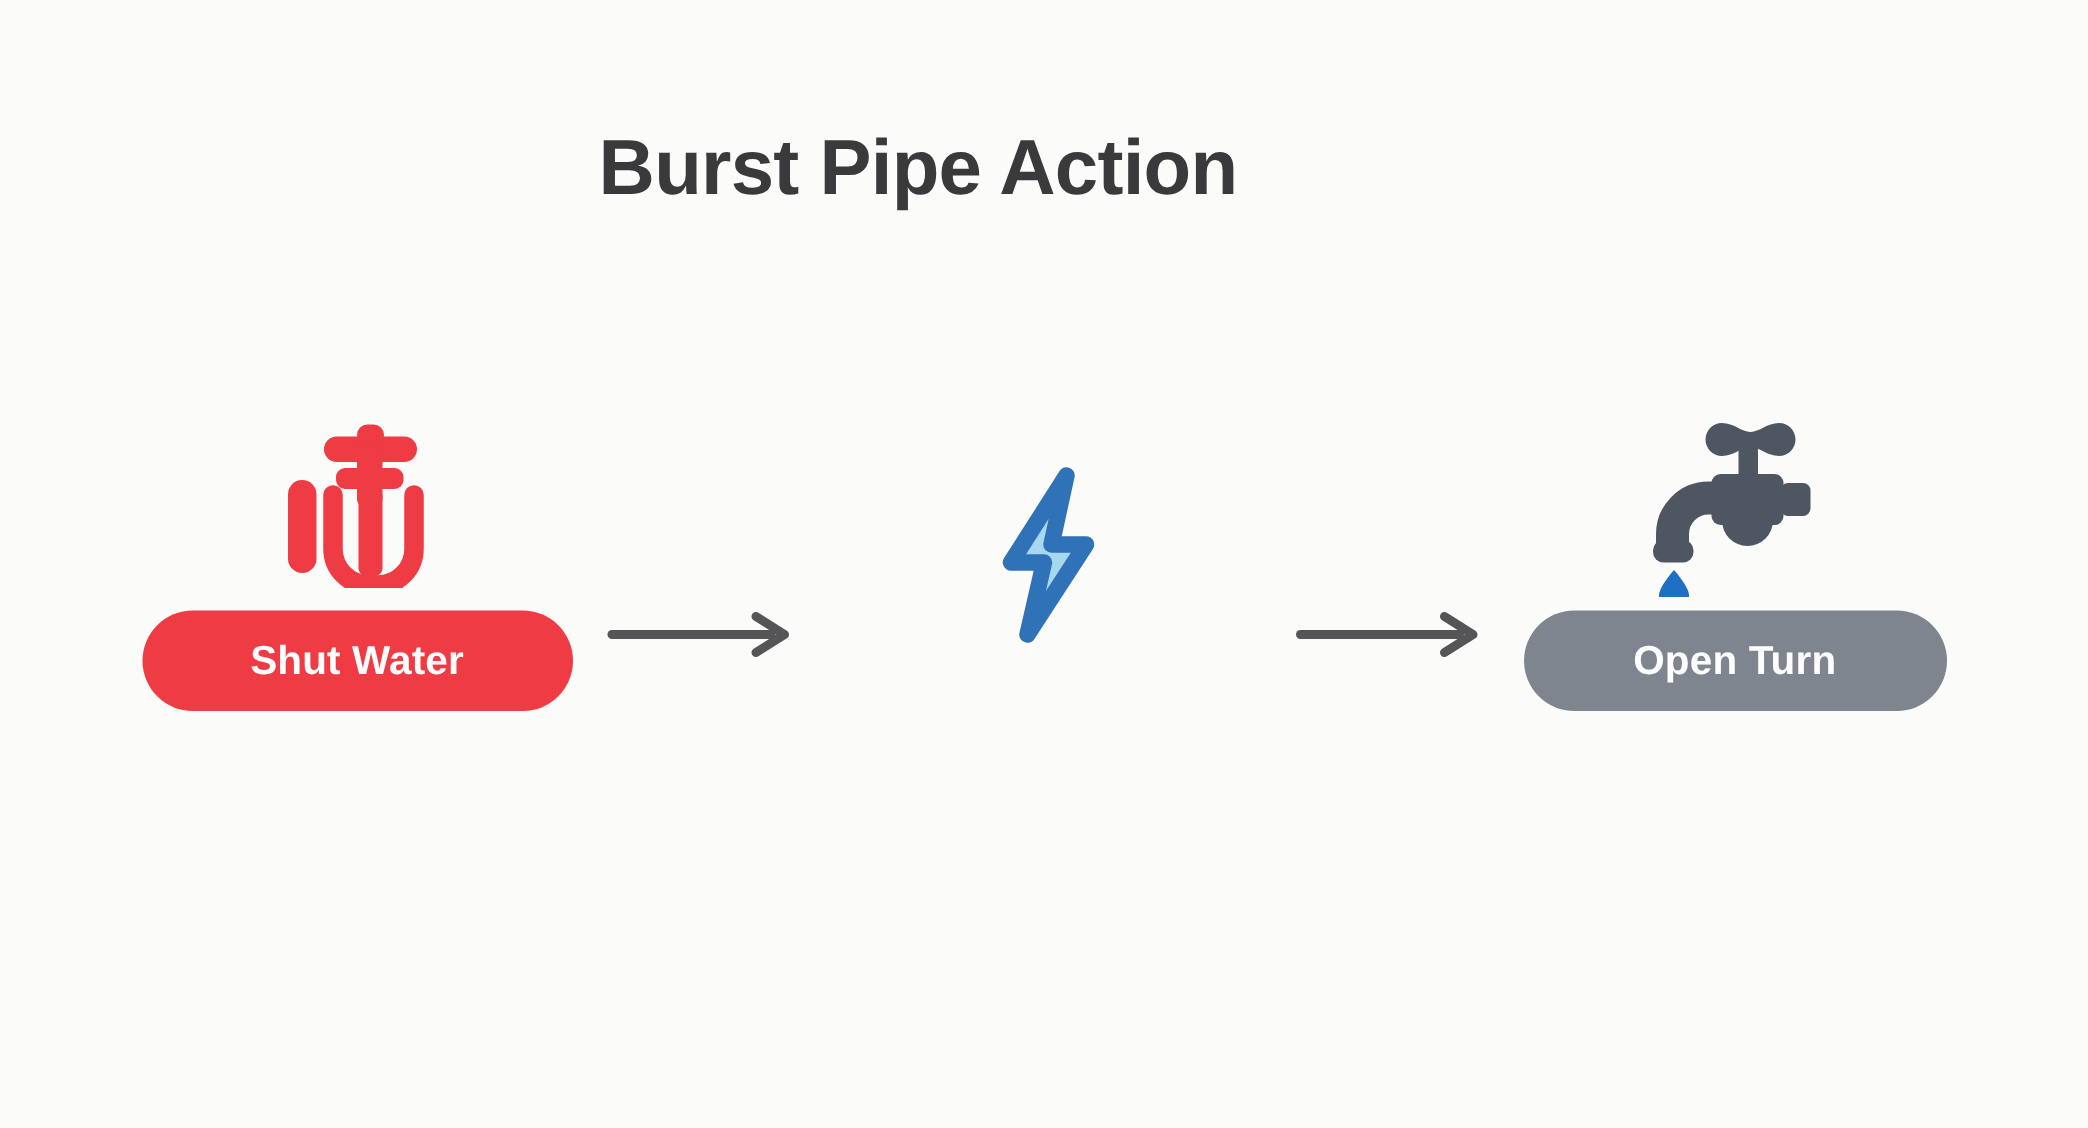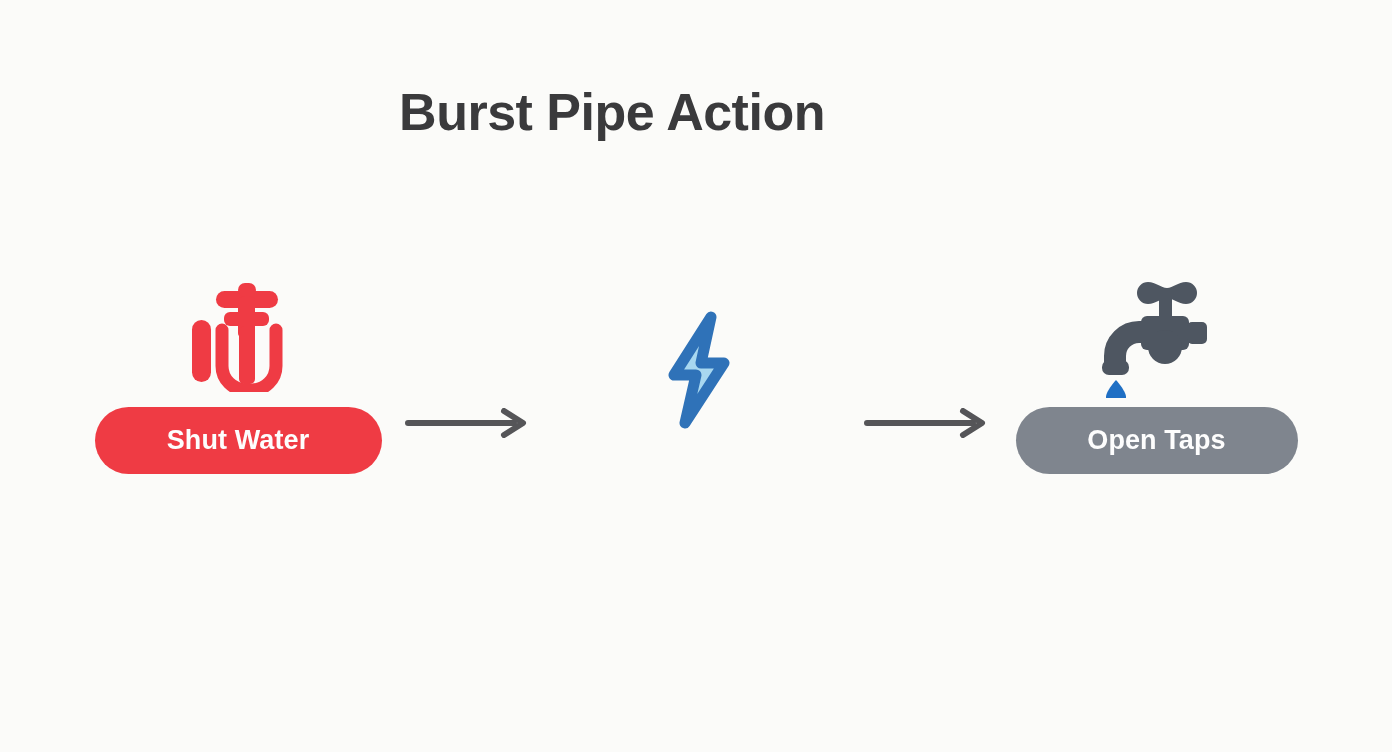--- a/index.html
+++ b/index.html
@@ -170,18 +170,18 @@
 
             <path d="M52 56 L38 56 a24 24 0 0 0 -24 24 L14 90" fill="none" stroke="#4e5661" stroke-width="22" stroke-linecap="butt"></path>
 
             <rect x="1" y="84" width="27" height="15" rx="7"></rect>
 
             <path d="M15 104 c0 0 -10 11 -10 17 a10 10 0 0 0 20 0 c0 -6 -10 -17 -10 -17 z" fill="#1f6fc4"></path>
           </g>
         </svg>
       </div>
       <div class="pill pill-gray">
-        <span>Open Taps</span>
+        <span>Open Turn</span>
       </div>
     </div>
 
   </div>
 </div>
 
 </body></html>

